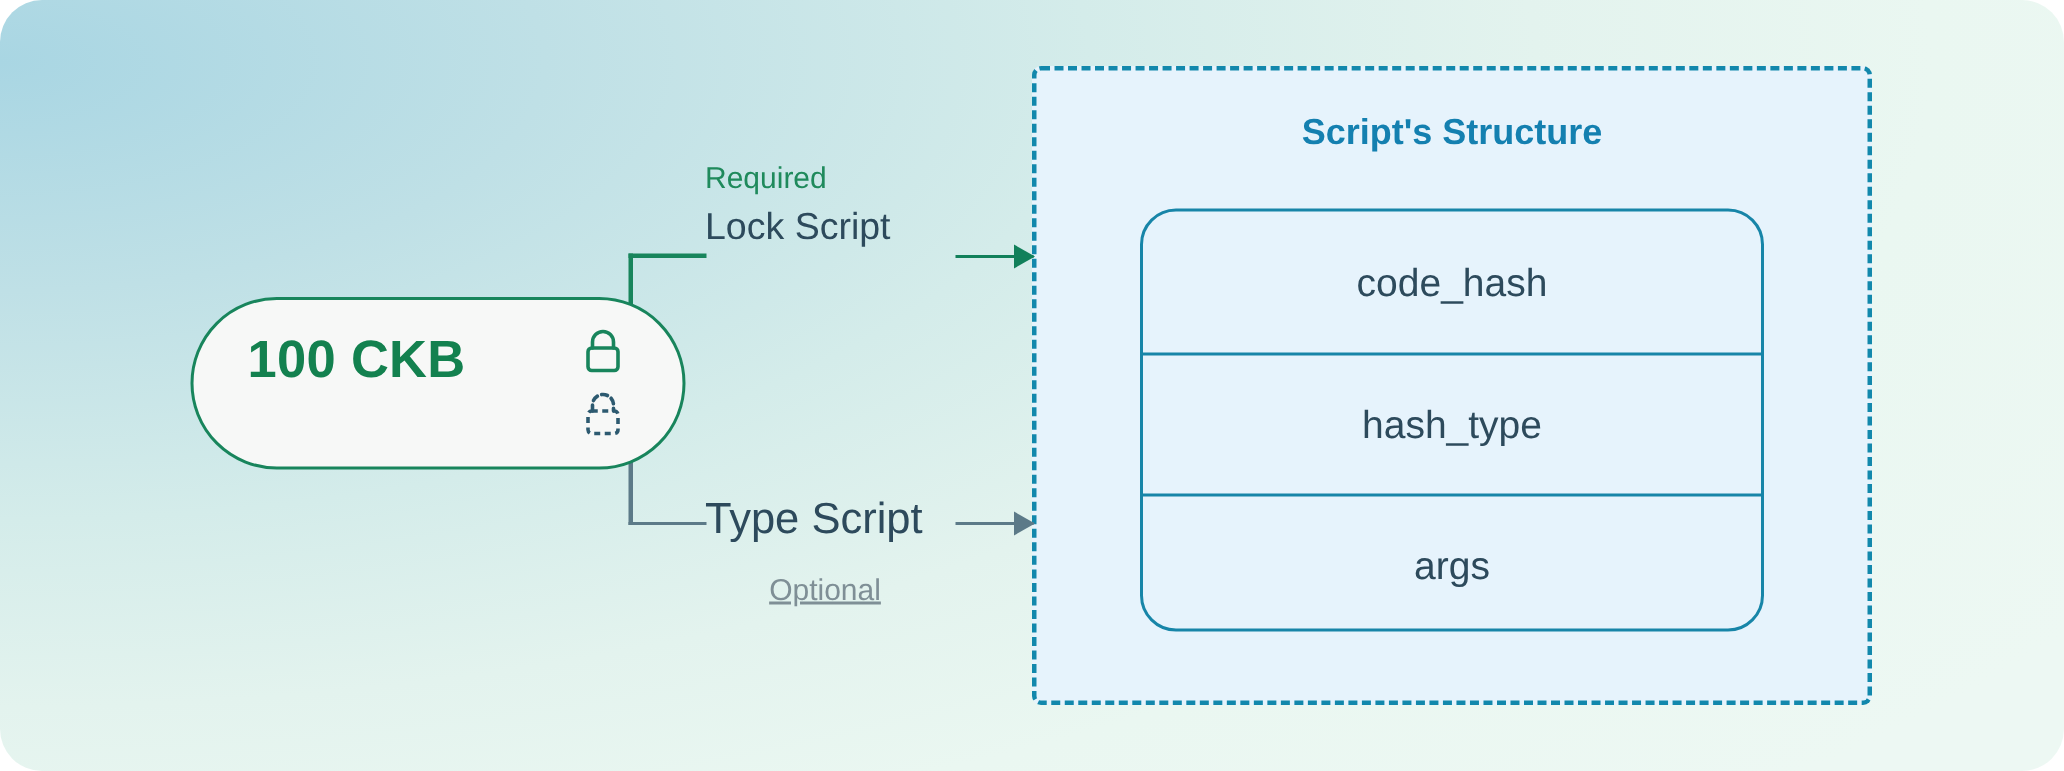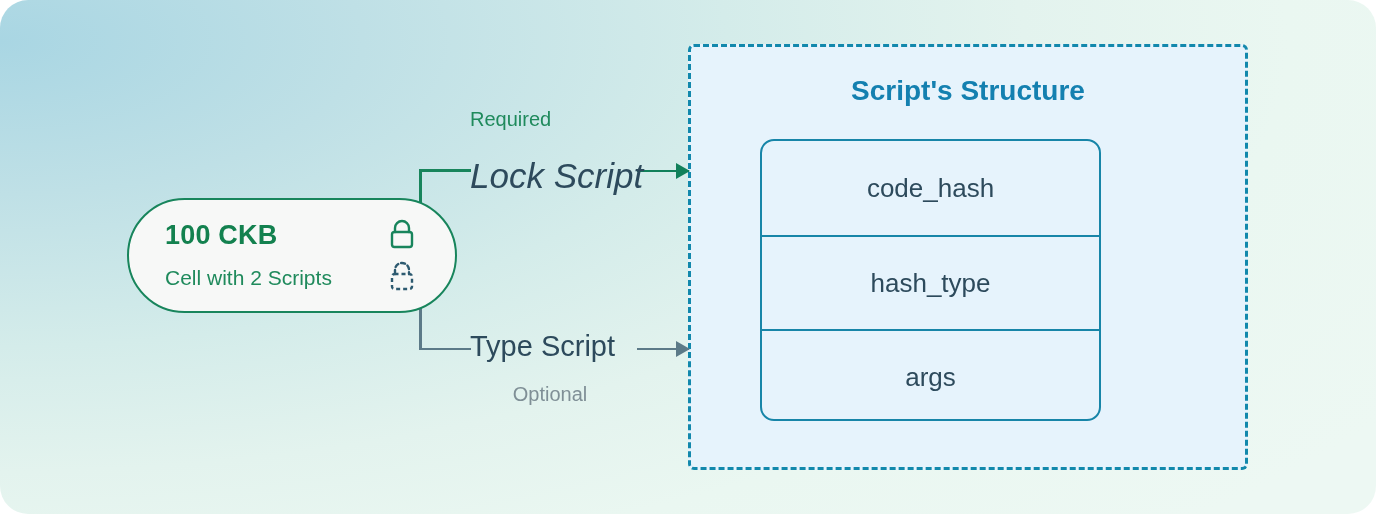--- a/index.html
+++ b/index.html
@@ -31,21 +31,21 @@
     border: 2.5px solid #18855c;
     border-radius: 60px;
     background: #f7f8f7;
     box-sizing: border-box;
     z-index: 4;
   }
   .cell-amount {
     position: absolute;
     left: 36px;
     top: 20px;
-    font-size: 27px;
+    font-size: 35px;
     font-weight: bold;
     color: #13814f;
     letter-spacing: 0.2px;
     white-space: nowrap;
   }
   .cell-caption {
     position: absolute;
     left: 36px;
     top: 66px;
     font-size: 21px;
@@ -116,75 +116,75 @@
   .label-required {
     position: absolute;
     left: 470px; top: 108px;
     width: 160px;
     font-size: 20px;
     color: #1f8a5c;
     z-index: 3;
   }
   .label-lock-script {
     position: absolute;
-    left: 470px; top: 156px;
-    font-size: 35px;
+    left: 470px; top: 137px;
+    font-size: 25px;
     color: #2d4a5c;
     white-space: nowrap;
     z-index: 3;
-    font-style: italic;
   }
   .label-type-script {
     position: absolute;
     left: 470px; top: 330px;
     font-size: 29px;
     color: #2d4a5c;
     white-space: nowrap;
     z-index: 3;
     text-align: center;
   }
   .label-optional {
     position: absolute;
     left: 470px; top: 383px;
     width: 160px;
     text-align: center;
     font-size: 20px;
     color: #7f8f96;
     z-index: 3;
+    text-decoration: underline;
   }
 
   
   .struct-panel {
     position: absolute;
     left: 688px; top: 44px;
     width: 560px; height: 426px;
     box-sizing: border-box;
     border: 3px dashed #1288ac;
     border-radius: 6px;
     background: #e6f3fc;
     z-index: 1;
   }
   .struct-title {
     position: absolute;
     left: 0; right: 0;
     top: 28px;
     text-align: center;
-    font-size: 28px;
+    font-size: 24px;
     font-weight: bold;
     color: #1480b0;
   }
   .struct-box {
     position: absolute;
     left: 69px;
     top: 92px;
-    width: 341px;
+    width: 416px;
     height: 282px;
     box-sizing: border-box;
     border: 2.2px solid #1785a8;
-    border-radius: 14px;
+    border-radius: 24px;
     overflow: hidden;
   }
   .struct-row {
     height: 94px;
     display: flex;
     align-items: center;
     justify-content: center;
     font-size: 26px;
     color: #2d4a5c;
     box-sizing: border-box;
@@ -203,21 +203,20 @@
   <div class="conn conn-lock-arrow"></div>
   <div class="conn conn-lock-arrowhead"></div>
 
   <div class="conn conn-type-v"></div>
   <div class="conn conn-type-h"></div>
   <div class="conn conn-type-arrow"></div>
   <div class="conn conn-type-arrowhead"></div>
 
   <div class="cell-pill">
     <div class="cell-amount">100 CKB</div>
-    <div class="cell-caption">Cell with 2 Scripts</div>
     <div class="pill-icons">
       <span class="icon-lock-solid">
         <svg width="34" height="36" viewBox="0 0 34 36">
           <path d="M10 15 V11 a7 7 0 0 1 14 0 V15" fill="none" stroke="#18855c" stroke-width="2.4" stroke-linecap="round"></path>
           <rect x="7" y="15" width="20" height="15" rx="2.5" fill="none" stroke="#18855c" stroke-width="2.4"></rect>
         </svg>
       </span>
       <span class="icon-lock-dashed">
         <svg width="34" height="36" viewBox="0 0 34 36">
           <path d="M10 15 V11 a7 7 0 0 1 14 0 V15" fill="none" stroke="#2d5a70" stroke-width="2.4" stroke-linecap="round" stroke-dasharray="4 3"></path>

